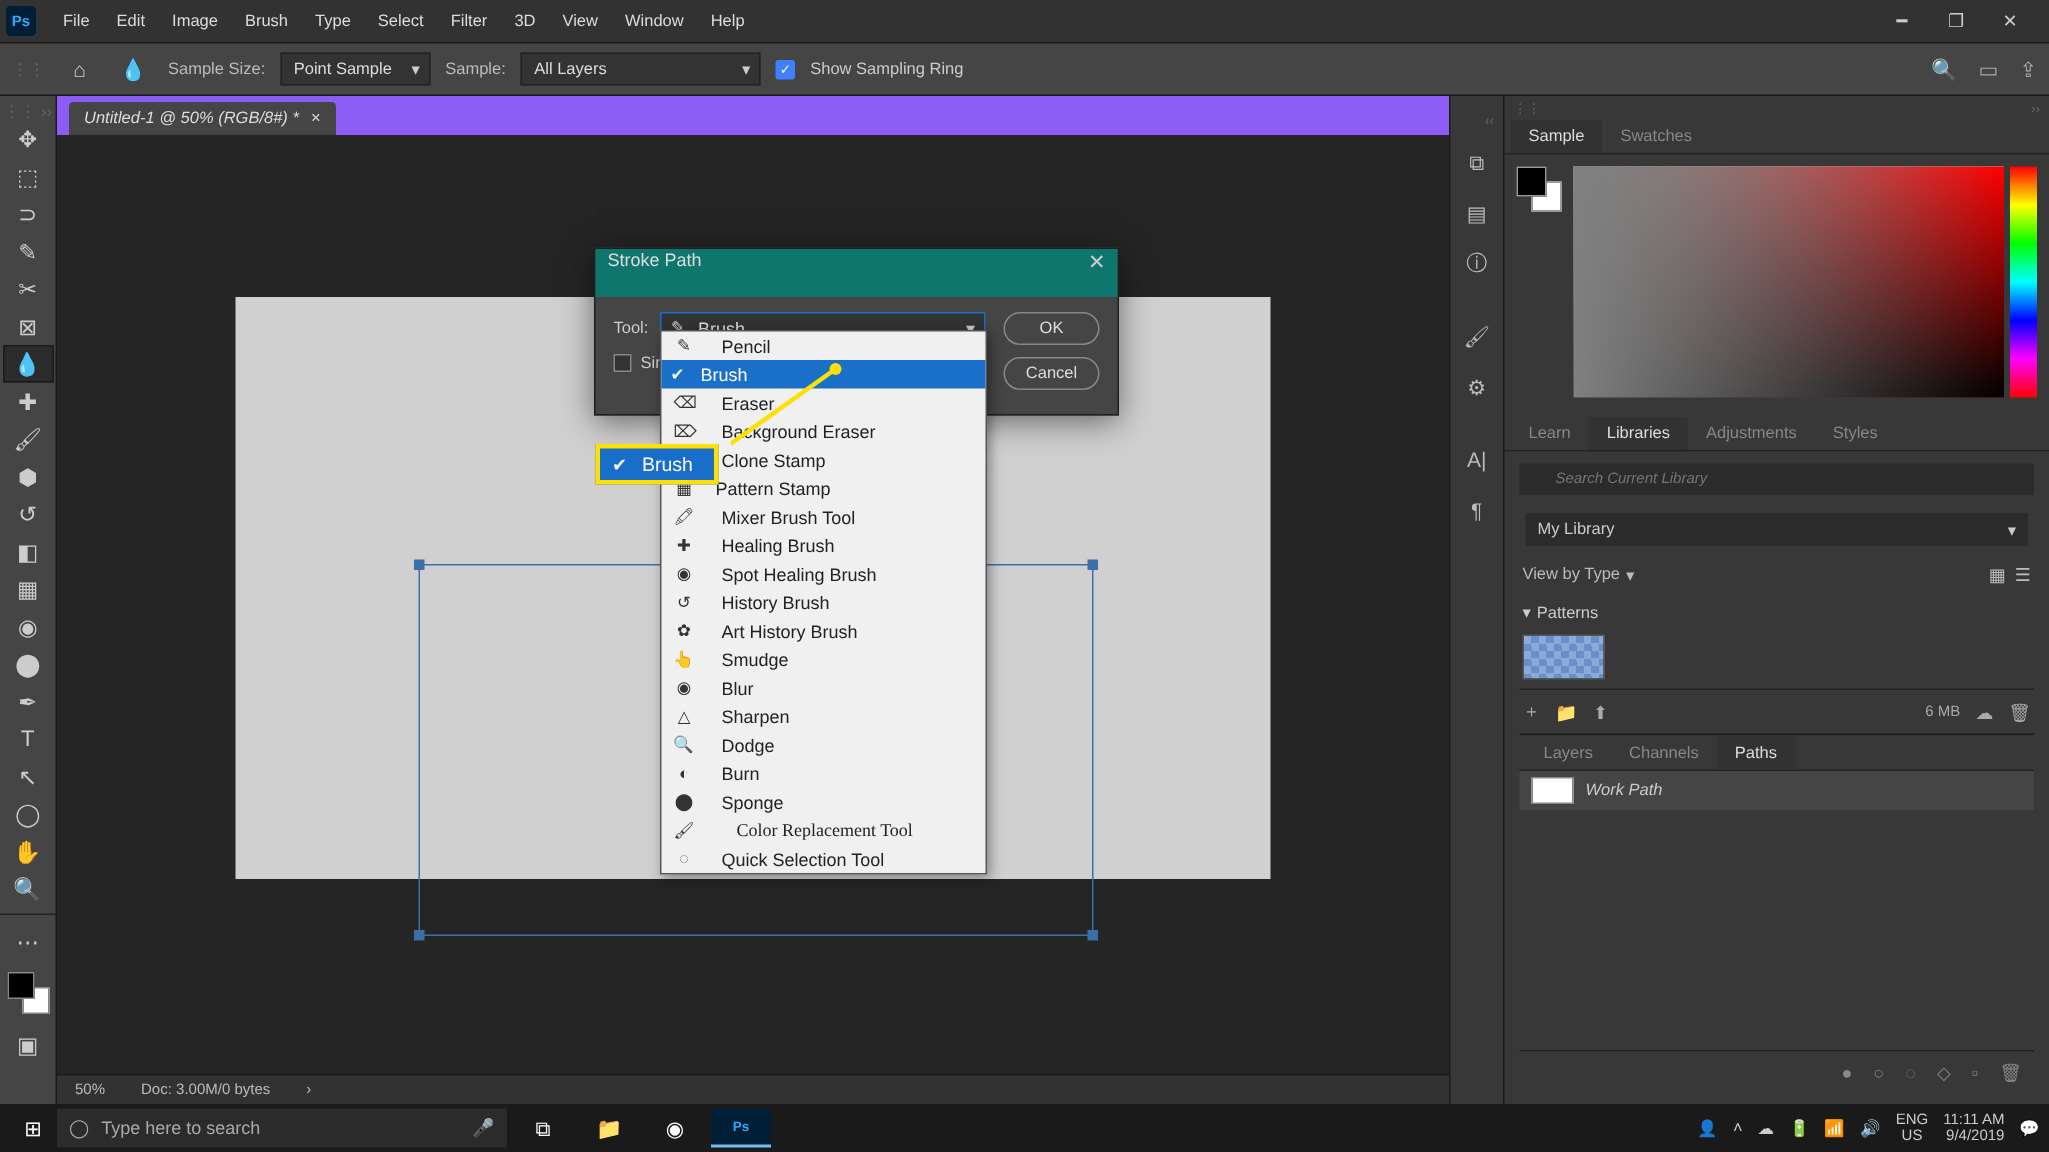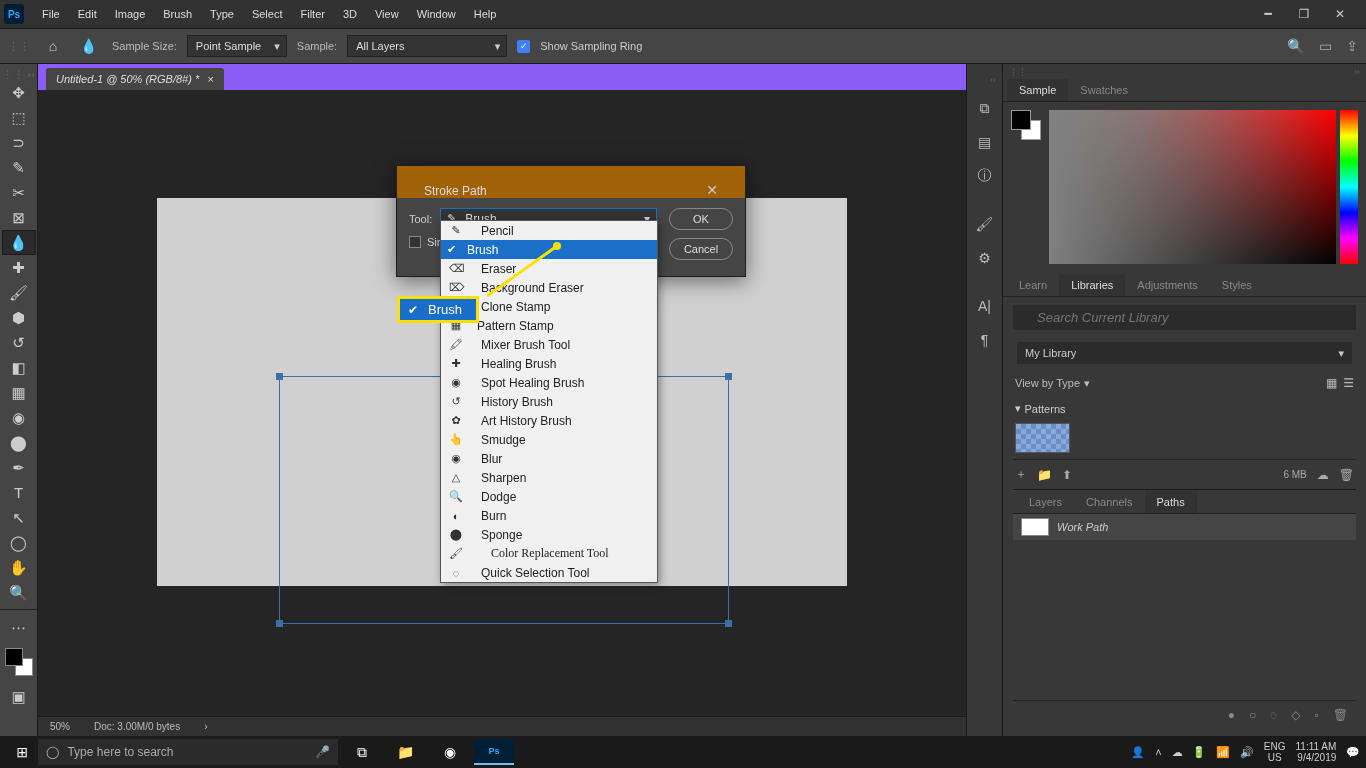--- a/index.html
+++ b/index.html
@@ -27,21 +27,21 @@
 .fgbg .fg{width:18px;height:18px;background:#000;border:1px solid #888;position:absolute;top:0;left:0;z-index:2}
 .fgbg .bg{width:18px;height:18px;background:#fff;border:1px solid #888;position:absolute;bottom:0;right:0}
 .workarea{flex:1;display:flex;flex-direction:column;background:#252525}
 .doctabs{height:26px;background:#8b5cf6;display:flex;align-items:flex-end;padding-left:8px}
 .doctab{background:#454545;padding:5px 10px;color:#ddd;font-size:11px;font-style:italic;display:flex;gap:8px;align-items:center;border-top-left-radius:3px;border-top-right-radius:3px}
 .canvas-wrap{flex:1;display:flex;align-items:center;justify-content:center;position:relative}
 .canvas{width:690px;height:388px;background:#d0d0d0;position:absolute;top:108px}
 .path-rect{position:absolute;border:1px solid #3a6fa8;top:178px;left:122px;width:450px;height:248px}
 .anchor{width:7px;height:7px;background:#3a6fa8;position:absolute}
 .dialog{position:absolute;top:75px;left:358px;width:350px;background:#454545;border:1px solid #1f1f1f;box-shadow:0 4px 20px rgba(0,0,0,.5);z-index:50}
-.dlg-title{height:32px;background:#a16207;display:flex;align-items:flex-end;padding:0 27px;color:#ddd;font-size:12px}
+.dlg-title{height:32px;background:#0f766e;display:flex;align-items:flex-start;padding:0 8px;color:#ddd;font-size:12px}
 .dlg-close{margin-left:auto;color:#ccc;font-size:14px;cursor:default}
 .dlg-body{padding:10px 12px 16px;display:flex;gap:12px}
 .dlg-left{flex:1}
 .dlg-row{display:flex;align-items:center;gap:8px;margin-bottom:6px}
 .tool-select{flex:1;background:#333;border:1px solid #1a6fc9;padding:3px 16px 3px 24px;color:#ddd;position:relative;font-size:12px}
 .tool-select::before{content:"✎";position:absolute;left:6px;font-size:11px}
 .tool-select::after{content:"▾";position:absolute;right:6px;color:#ccc}
 .dlg-check{display:flex;align-items:center;gap:6px;color:#ccc}
 .dlg-checkbox{width:12px;height:12px;border:1px solid #888;background:#333}
 .dlg-buttons{display:flex;flex-direction:column;gap:8px;width:64px}
@@ -67,21 +67,21 @@
 .ptab{padding:5px 12px;color:#888;font-size:11px}
 .ptab.active{color:#ddd;background:#323232}
 .color-panel{height:178px;display:flex;padding:8px}
 .cp-fgbg{width:30px;height:30px;position:relative;margin-right:8px}
 .cp-fgbg .fg{width:20px;height:20px;background:#000;border:1px solid #999;position:absolute;top:0;left:0;z-index:2}
 .cp-fgbg .bg{width:20px;height:20px;background:#fff;border:1px solid #999;position:absolute;bottom:0;right:0}
 .gradient-area{flex:1;height:154px;background:linear-gradient(to bottom,#fff 0%,#000 100%),linear-gradient(to right,#808080 0%,#ff0000 100%);background-blend-mode:multiply;position:relative}
 .gradient-area::before{content:"";position:absolute;inset:0;background:linear-gradient(to right,rgba(128,128,128,1),rgba(255,0,0,0))}
 .hue-strip{width:18px;height:154px;background:linear-gradient(to bottom,#ff0000,#ffff00,#00ff00,#00ffff,#0000ff,#ff00ff,#ff0000);margin-left:4px}
 .lib-panel{padding:8px 10px;flex:1;display:flex;flex-direction:column}
-.lib-search{background:#2b2b2b;border:none;padding:5px 8px 5px 24px;color:#999;width:100%;font-style:italic;font-size:13px;position:relative}
+.lib-search{background:#2b2b2b;border:none;padding:5px 8px 5px 24px;color:#999;width:100%;font-style:italic;font-size:10px;position:relative}
 .search-wrap{position:relative;margin-bottom:6px}
 .search-wrap::before{content:"🔍";position:absolute;left:6px;top:4px;font-size:10px;color:#888}
 .lib-row{display:flex;align-items:center;padding:6px 4px;color:#ccc;gap:6px}
 .lib-drop{background:#2b2b2b;padding:5px 8px;flex:1;position:relative}
 .lib-drop::after{content:"▾";position:absolute;right:8px}
 .view-row{display:flex;align-items:center;padding:6px 2px;color:#bbb}
 .view-row .icons{margin-left:auto;display:flex;gap:6px;font-size:12px}
 .section-hdr{padding:6px 2px;color:#ccc;display:flex;align-items:center;gap:4px}
 .pattern-thumb{width:55px;height:30px;background:repeating-conic-gradient(#6a8ec7 0 25%,#8aabd8 0 50%) 0 0/10px 10px;border:1px solid #555;margin:2px}
 .lib-foot{display:flex;align-items:center;gap:10px;padding:6px 2px;color:#aaa;font-size:12px;border-top:1px solid #222;margin-top:4px}

